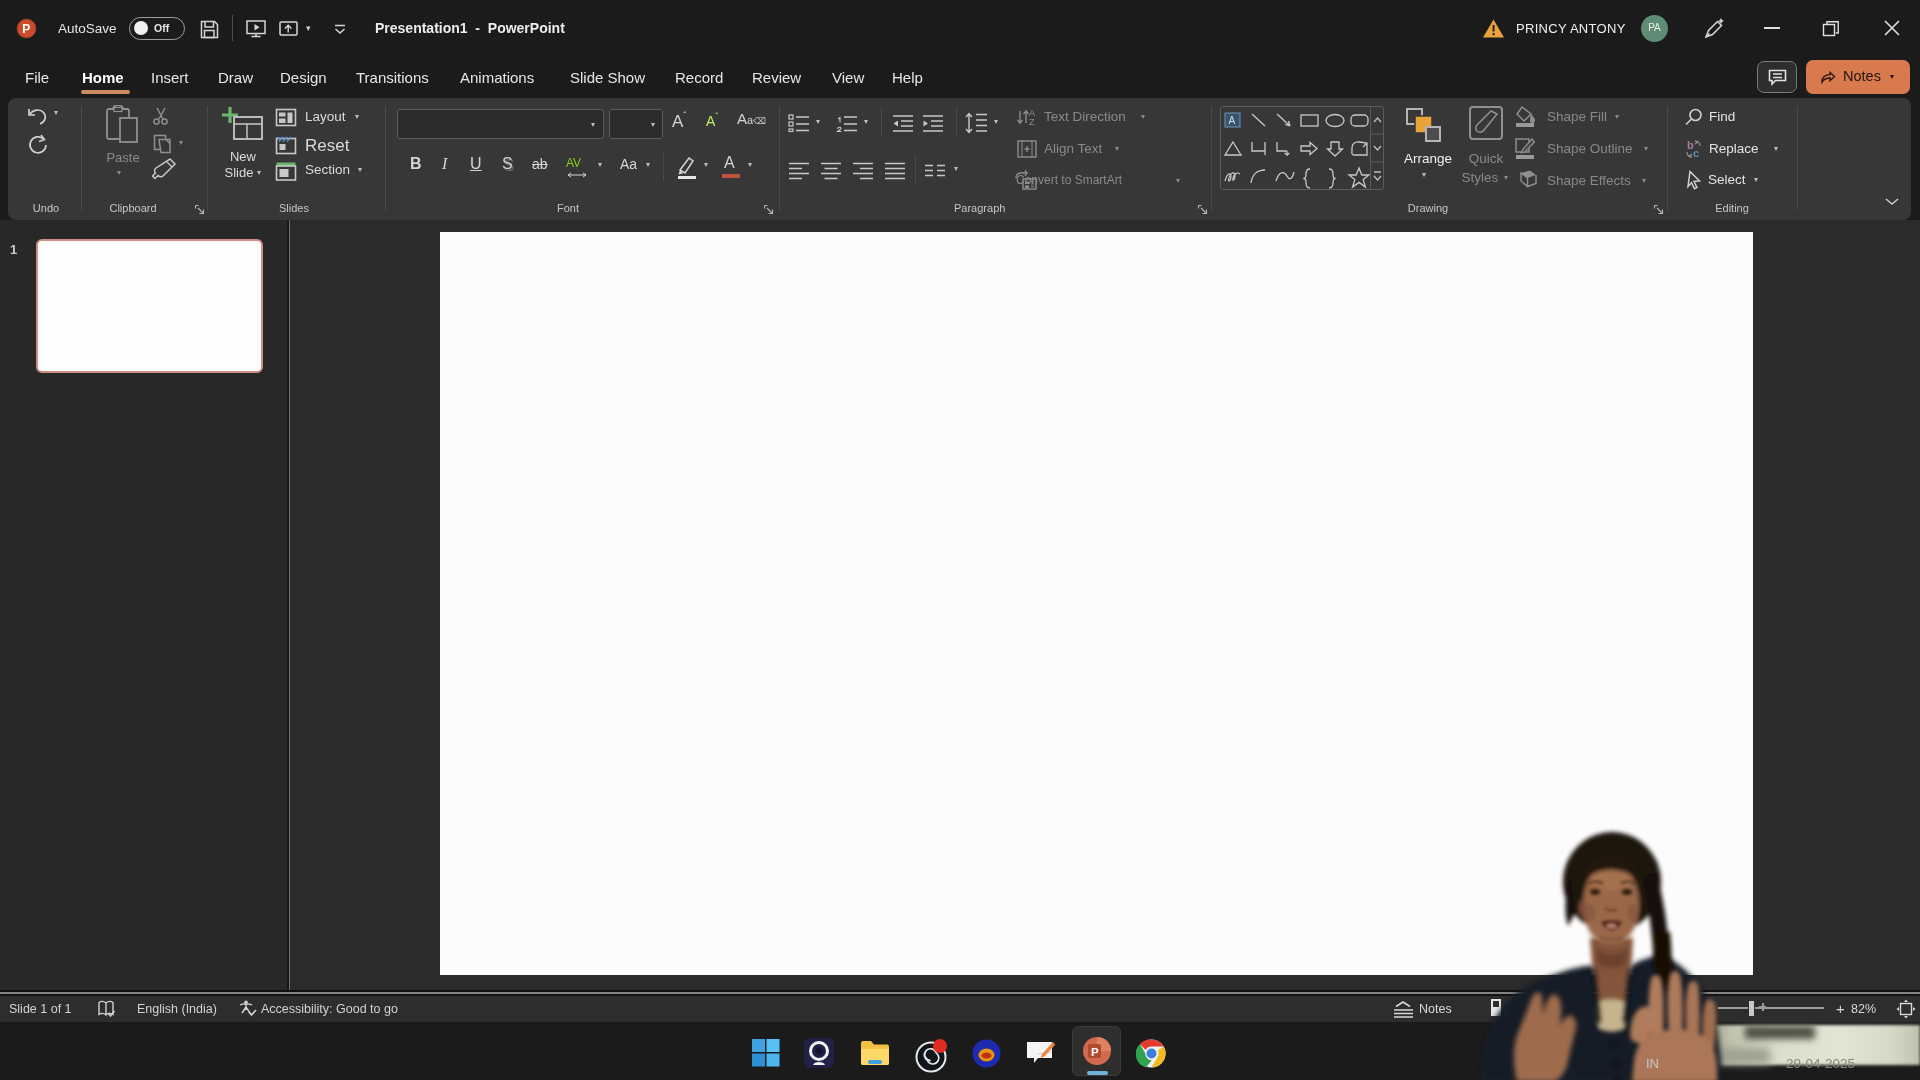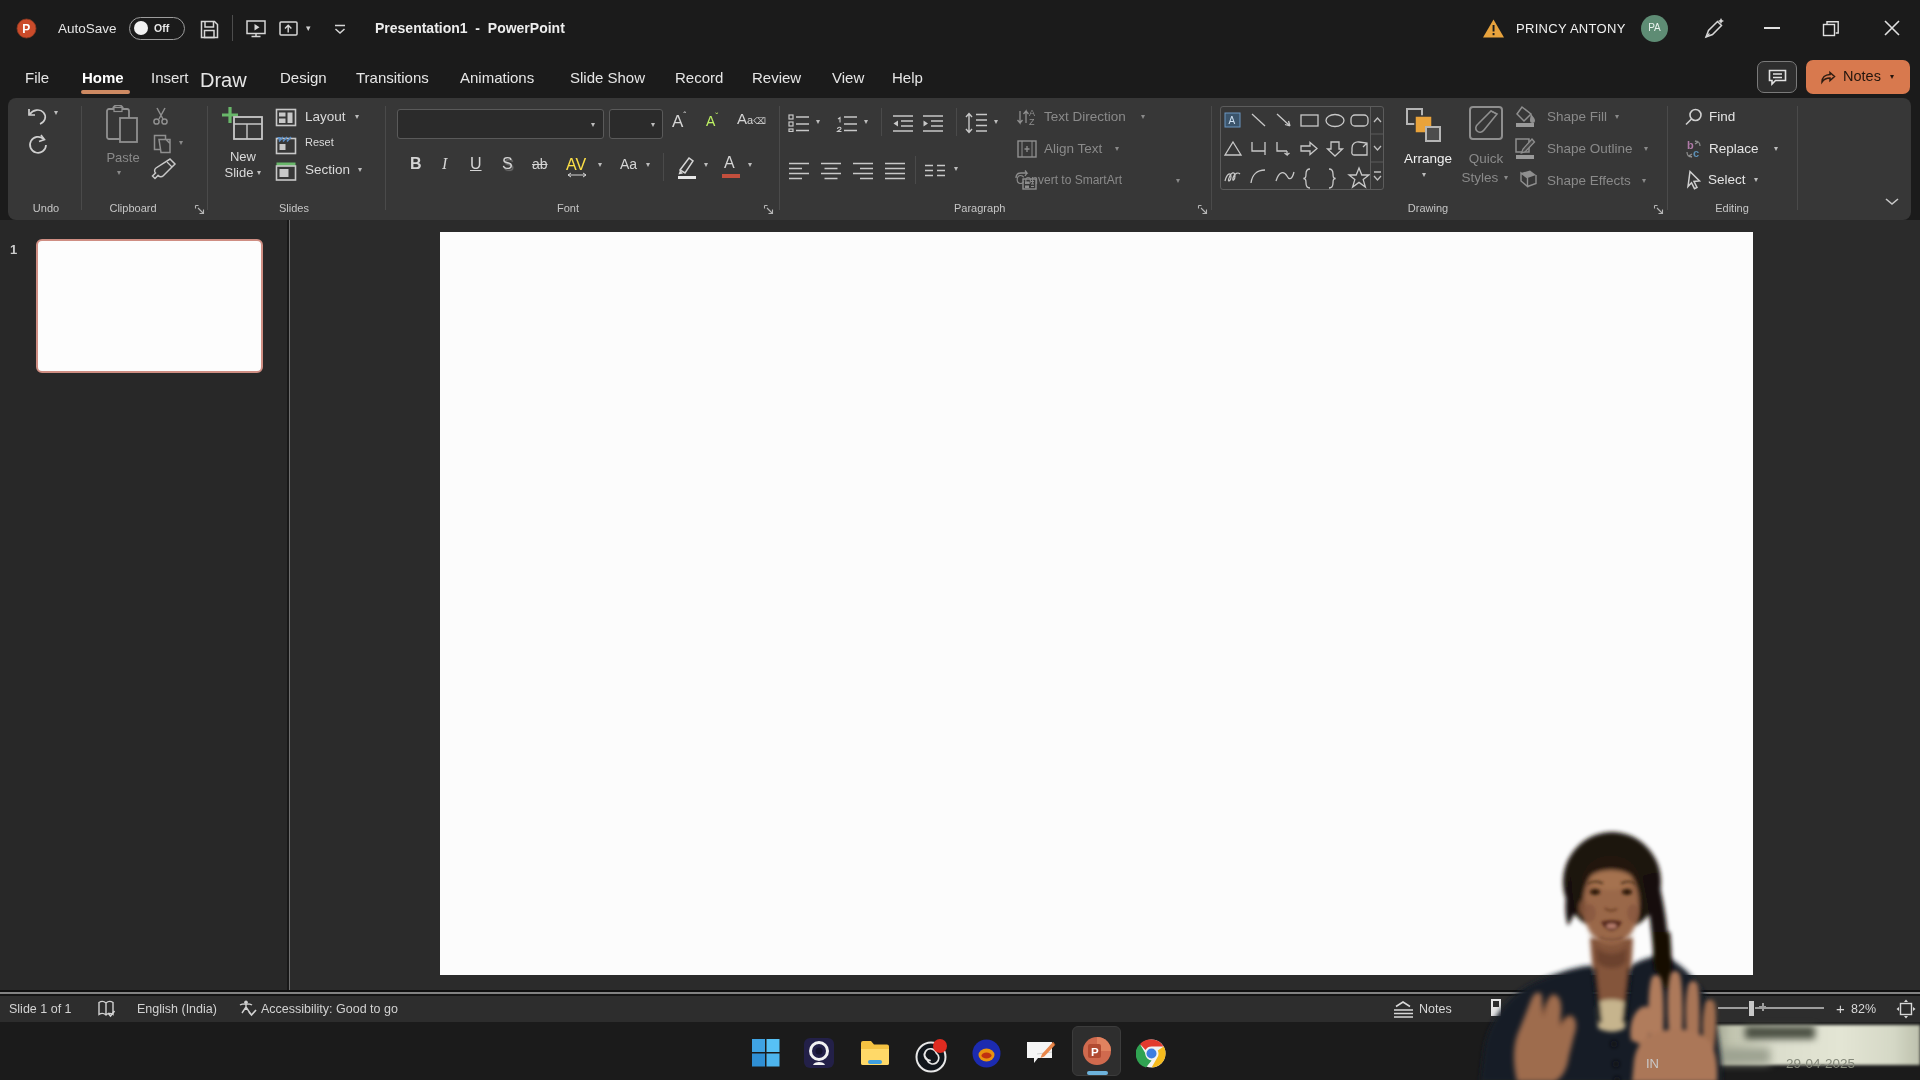--- a/index.html
+++ b/index.html
@@ -80,21 +80,21 @@
   <svg class="abs" style="left:1883px;top:19px;" width="18" height="18" viewBox="0 0 18 18">
     <path d="M2 2 L16 16 M16 2 L2 16" stroke="#e0e0e0" stroke-width="1.6"></path>
   </svg>
 </div>
 
 <div class="abs" id="menubar" style="left:0;top:57px;width:1920px;height:41px;background:#1b1b1b;">
   <div class="abs" style="left:25px;top:12px;font-size:15px;color:#e6e6e6;">File</div>
   <div class="abs" style="left:82px;top:12px;font-size:15px;font-weight:bold;color:#ffffff;">Home</div>
   <div class="abs" style="left:81px;top:33px;width:49px;height:3.5px;background:#ce8a62;border-radius:2px;"></div>
   <div class="abs" style="left:151px;top:12px;font-size:15px;color:#e6e6e6;">Insert</div>
-  <div class="abs" style="left:200px;top:12px;font-size:20px;color:#e6e6e6;">Draw</div>
+  <div class="abs" style="left:218px;top:12px;font-size:15px;color:#e6e6e6;">Draw</div>
   <div class="abs" style="left:280px;top:12px;font-size:15px;color:#e6e6e6;">Design</div>
   <div class="abs" style="left:356px;top:12px;font-size:15px;color:#e6e6e6;">Transitions</div>
   <div class="abs" style="left:460px;top:12px;font-size:15px;color:#e6e6e6;">Animations</div>
   <div class="abs" style="left:570px;top:12px;font-size:15px;color:#e6e6e6;">Slide Show</div>
   <div class="abs" style="left:675px;top:12px;font-size:15px;color:#e6e6e6;">Record</div>
   <div class="abs" style="left:752px;top:12px;font-size:15px;color:#e6e6e6;">Review</div>
   <div class="abs" style="left:832px;top:12px;font-size:15px;color:#e6e6e6;">View</div>
   <div class="abs" style="left:892px;top:12px;font-size:15px;color:#e6e6e6;">Help</div>
 
   <div class="abs" style="left:1757px;top:4px;width:40px;height:32px;border:1.5px solid #7a7a7a;border-radius:7px;background:#2e2e2e;">
@@ -170,21 +170,21 @@
     <rect x="12.5" y="4.5" width="5" height="10.5" fill="#c8c8c8"></rect>
   </svg>
   <div class="abs" style="left:297px;top:11px;font-size:13.5px;color:#dadada;">Layout</div>
   <div class="abs chev" style="left:347px;top:14px;">▾</div>
   <svg class="abs" style="left:267px;top:37px;" width="23" height="20" viewBox="0 0 23 20">
     <rect x="1.5" y="3.5" width="19" height="15" fill="none" stroke="#c8c8c8" stroke-width="1.6"></rect>
     <rect x="4.5" y="9" width="6" height="6" fill="#c8c8c8"></rect>
     <path d="M4 6.5 l4-4.5 M8 6.5 l4-4.5 M12 6.5 l4-4.5" stroke="#5a8fc8" stroke-width="1.6"></path>
     <path d="M2 2 l4 0 -1.5 3.5 z" fill="#5a8fc8"></path>
   </svg>
-  <div class="abs" style="left:297px;top:38px;font-size:11px;color:#dadada;">Reset</div>
+  <div class="abs" style="left:297px;top:38px;font-size:17px;color:#dadada;">Reset</div>
   <svg class="abs" style="left:267px;top:63px;" width="23" height="21" viewBox="0 0 23 21">
     <rect x="1.5" y="1.5" width="19" height="3.5" fill="#69b76a" stroke="none"></rect>
     <rect x="1.5" y="5" width="19" height="14" fill="none" stroke="#c8c8c8" stroke-width="1.6"></rect>
     <rect x="4.5" y="8" width="9" height="8" fill="#c8c8c8"></rect>
   </svg>
   <div class="abs" style="left:297px;top:64px;font-size:13.5px;color:#dadada;">Section</div>
   <div class="abs chev" style="left:350px;top:67px;">▾</div>
   <div class="glabel abs" style="left:262px;top:104px;width:48px;">Slides</div>
   <div class="vsep" style="left:377px;top:8px;height:104px;"></div>
 
@@ -196,21 +196,21 @@
   </div>
   <div class="abs" style="left:664px;top:12px;font-size:17px;color:#d5d5d5;">A<span style="font-size:9px;vertical-align:9px;">ˆ</span></div>
   <div class="abs" style="left:698px;top:13px;font-size:14px;color:#bef264;">A<span style="font-size:9px;vertical-align:7px;">ˇ</span></div>
   <div class="abs" style="left:729px;top:12px;font-size:15px;color:#d5d5d5;">A<span style="font-size:11px;">a</span><span style="font-size:9px;">⌫</span></div>
 
   <div class="abs" style="left:402px;top:57px;font-size:16px;font-weight:bold;color:#d5d5d5;">B</div>
   <div class="abs" style="left:434px;top:57px;font-size:16px;font-style:italic;font-family:'Liberation Serif',serif;color:#d5d5d5;">I</div>
   <div class="abs" style="left:462px;top:57px;font-size:16px;text-decoration:underline;color:#d5d5d5;">U</div>
   <div class="abs" style="left:494px;top:57px;font-size:16px;color:#d5d5d5;text-shadow:1.5px 1.5px 1px #707070;">S</div>
   <div class="abs" style="left:524px;top:58px;font-size:14px;color:#d5d5d5;text-decoration:line-through;">ab</div>
-  <div class="abs" style="left:558px;top:58px;font-size:16px;color:#fde047;text-align:right;">AV</div>
+  <div class="abs" style="left:558px;top:58px;font-size:12px;color:#84cc16;text-align:right;">AV</div>
   <svg class="abs" style="left:558px;top:74px;" width="22" height="6" viewBox="0 0 22 6">
     <path d="M2 3 h18 M5 1 L2 3 l3 2 M17 1 l3 2 -3 2" stroke="#d5d5d5" stroke-width="1" fill="none"></path>
   </svg>
   <div class="abs chev" style="left:590px;top:62px;">▾</div>
   <div class="abs" style="left:612px;top:58px;font-size:14px;color:#d5d5d5;">Aa</div>
   <div class="abs chev" style="left:638px;top:62px;">▾</div>
   <div class="vsep" style="left:655px;top:55px;height:28px;"></div>
   <svg class="abs" style="left:666px;top:56px;" width="26" height="26" viewBox="0 0 26 26">
     <path d="M6 16 L15 4 l4 3 -8 12 z" fill="none" stroke="#d5d5d5" stroke-width="1.5"></path>
     <path d="M6 16 l-1.5 4.5 4.5-1" fill="#d5d5d5"></path>

